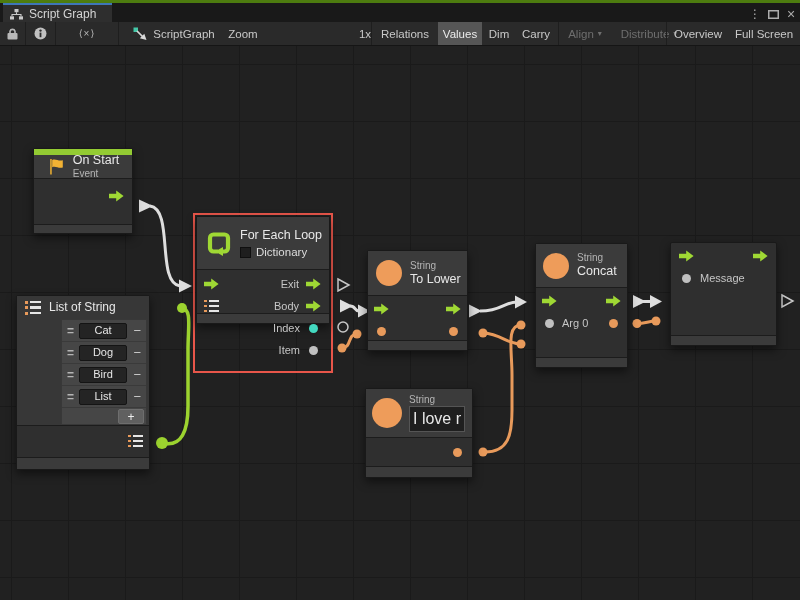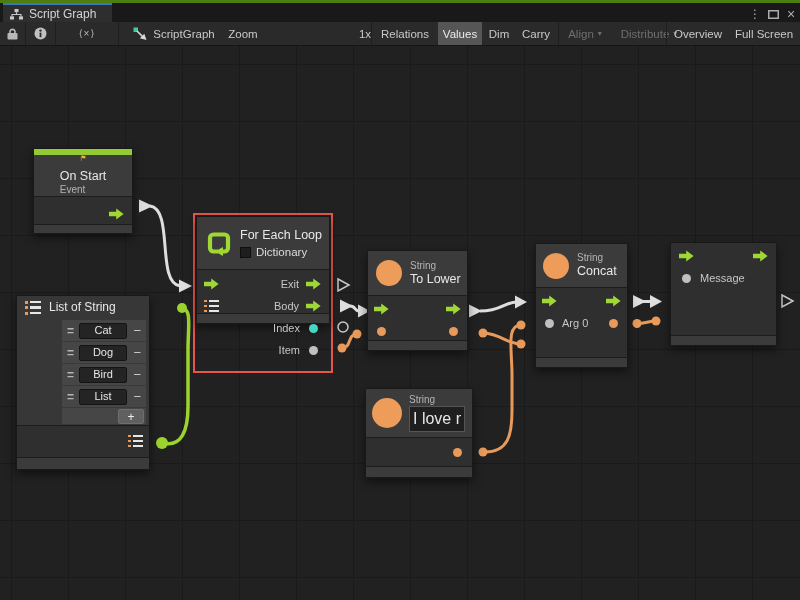--- a/index.html
+++ b/index.html
@@ -215,21 +215,21 @@
       <circle cx="656" cy="321" r="4.5" fill="#e89a5b"></circle>
     </g>
 
     <polygon points="338,279 349,285 338,291" fill="none" stroke="#c8c8c8" stroke-width="1.5"></polygon>
     <circle cx="343" cy="327" r="5" fill="none" stroke="#c8c8c8" stroke-width="1.5"></circle>
     <polygon points="782,295 793,301 782,307" fill="none" stroke="#c8c8c8" stroke-width="1.5"></polygon>
   </svg>
 
   <div class="node" style="left:33px;top:148px;width:100px;height:86px;">
     <div style="height:6px;background:#93cb33;"></div>
-    <div class="nhead" style="height:42px;flex-direction:column;">
+    <div class="nhead" style="height:24px;">
       <svg width="18" height="17" viewBox="0 0 18 17">
         <rect x="3" y="1" width="1.9" height="15.5" fill="#c99833"></rect>
         <path d="M5.2 2 C8.7 0.2 11.7 3.8 15.8 2.2 L15.8 9.4 C11.7 11 8.7 7.4 5.2 9.2 Z" fill="#f2b234"></path>
       </svg>
       <div>
         <div class="ntitle">On Start</div>
         <div class="ncat">Event</div>
       </div>
     </div>
     <div class="prow" style="height:33px;justify-content:flex-end;padding-right:8px;">

